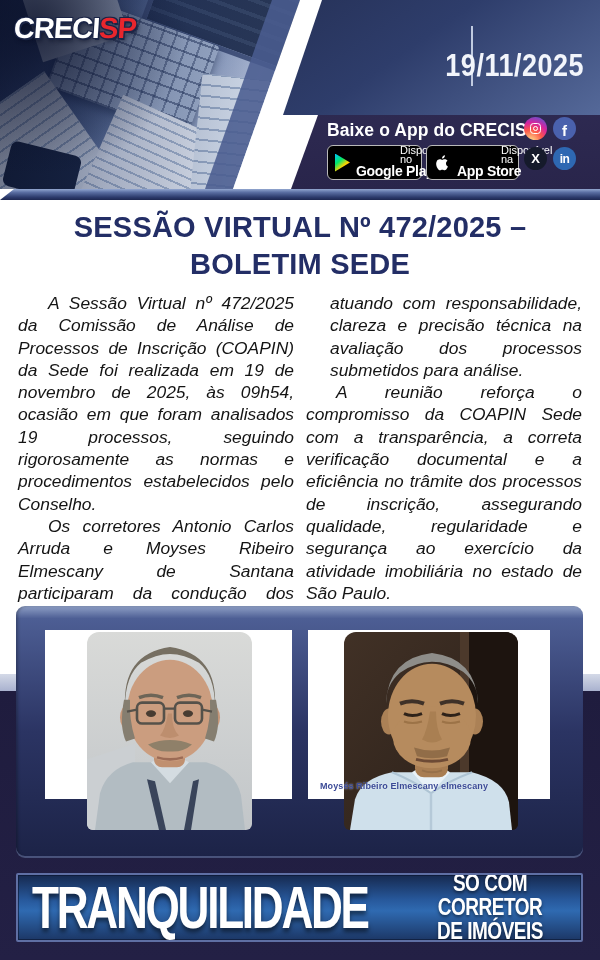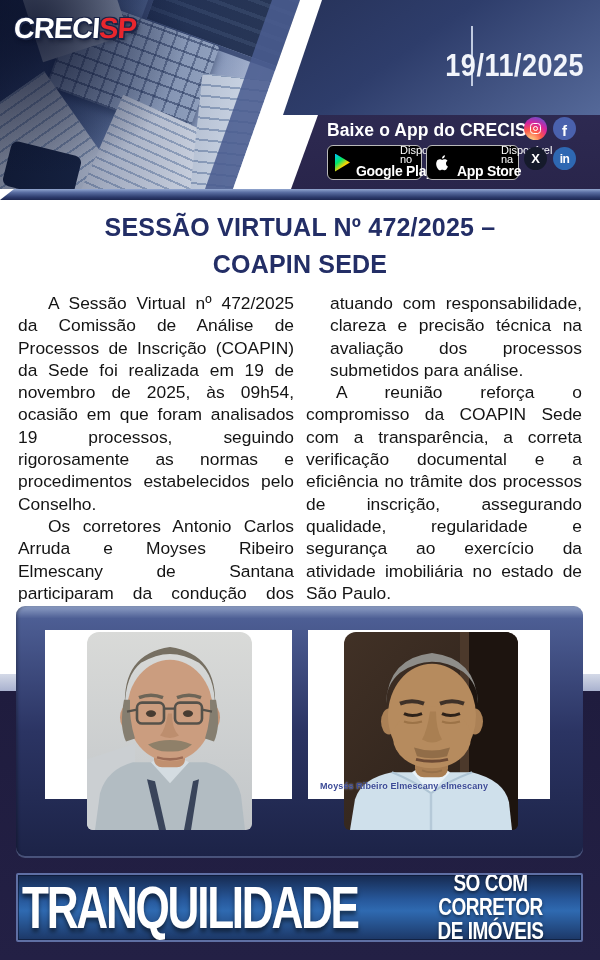--- a/index.html
+++ b/index.html
@@ -85,22 +85,22 @@
     text-shadow:1.5px 1.5px 0 #1b2547,-1px -1px 0 #1b2547,1px -1px 0 #1b2547,-1px 1px 0 #1b2547,2px 3px 4px rgba(5,10,30,.6); }
   .logo .sp { color:#e8262d;
     text-shadow:1.5px 1.5px 0 #1b2547,-1px -1px 0 #1b2547,1px -1px 0 #1b2547,-1px 1px 0 #1b2547,2px 3px 4px rgba(5,10,30,.6); }
 
   .blue-bar { position:absolute; left:0; top:189px; width:600px; height:11px;
     background:linear-gradient(180deg,#93a7d0 0%,#5b6fa3 30%,#2c3a6b 75%,#1d2750 100%);
     clip-path:polygon(14px 0,600px 0,600px 100%,0 100%); }
 
   
   .title { position:absolute; left:0; top:209px; width:600px; text-align:center; color:#232e66;
-    font-weight:800; font-size:25px; line-height:37px; letter-spacing:.2px; }
-  .columns { position:absolute; left:18px; top:292px; width:564px; display:flex; gap:12px; }
+    font-weight:800; font-size:29px; line-height:37px; letter-spacing:.2px; }
+  .columns { position:absolute; left:18px; top:292px; width:564px; display:flex; gap:12px;font-style:italic; }
   .col { width:50%; text-align:justify; font-size:17.4px; line-height:22.3px; color:#141414; }
   .col p { margin:0; text-indent:30px; }
   .col p.cont { text-indent:0;margin-left:24px; }
 
   
   .photo-box { position:absolute; left:16px; top:606px; width:567px; height:252px; border-radius:9px;
     background:linear-gradient(180deg,#8fa0c6 0%,#4d5e94 5%,#2b3463 50%,#1c2347 100%);
     box-shadow:inset 0 -2px 0 rgba(130,145,190,.45), inset 2px 0 3px rgba(0,0,0,.25); }
   .wpanel { position:absolute; top:24px; height:169px; background:#fff; }
   .wpanel-left { left:29px; width:247px; }
@@ -110,21 +110,21 @@
   .portrait-2 { left:36px; width:174px; }
   .portrait svg { display:block; width:100%; height:100%; }
   .caption { position:absolute; left:12px; bottom:8px; font-size:9px; font-weight:700; color:#3b4a96;
     text-shadow:0 0 2px rgba(255,255,255,.65); letter-spacing:.1px; }
 
   
   .banner { position:absolute; left:16px; top:873px; width:567px; height:69px;
     border:2px solid #5f6fa4; border-radius:2px;
     background:linear-gradient(180deg,#16294f 0%,#27589b 38%,#2f6ab1 55%,#1c3766 100%);
     box-shadow:inset 0 0 0 1px rgba(10,20,45,.6);
-    display:flex; align-items:center; justify-content:space-between; padding:0 4px; overflow:hidden; }
+    display:flex; align-items:center; justify-content:space-between; padding:0 14px; overflow:hidden; }
   .tranq { color:#fff; font-size:49px; font-weight:900; letter-spacing:-2.5px; white-space:nowrap;
     transform:scale(.9,1.2); transform-origin:left center; text-shadow:0 3px 4px rgba(0,0,0,.5); }
   .banner-sub { text-align:center; color:#fff; font-weight:900; font-size:20px; line-height:21px;
     letter-spacing:-.5px; transform:scale(.95,1.15); transform-origin:right center;
     text-shadow:0 2px 3px rgba(0,0,0,.5); }
 </style>
 </head>
 <body>
 
 <div class="page">
@@ -186,21 +186,21 @@
 
     <div class="logo">
       <span class="creci">CRECI</span><span class="sp">SP</span>
     </div>
   </div>
 
   <div class="blue-bar"></div>
 
   <div class="title">
     <div>SESSÃO VIRTUAL Nº 472/2025 –</div>
-    <div>COAPIN SEDE</div>
+    <div>BOLETIM SEDE</div>
   </div>
 
   <div class="columns">
     <div class="col">
       <p>A Sessão Virtual nº 472/2025 da Comissão de Análise de Processos de Inscrição (COAPIN) da Sede foi realizada em 19 de novembro de 2025, às 09h54, ocasião em que foram analisados 19 processos, seguindo rigorosamente as normas e procedimentos estabelecidos pelo Conselho.</p>
       <p>Os corretores Antonio Carlos Arruda e Moyses Ribeiro Elmescany de Santana participaram da condução dos trabalhos,</p>
     </div>
     <div class="col">
       <p class="cont">atuando com responsabilidade, clareza e precisão técnica na avaliação dos processos submetidos para análise.</p>
       <p>A reunião reforça o compromisso da COAPIN Sede com a transparência, a correta verificação documental e a eficiência no trâmite dos processos de inscrição, assegurando qualidade, regularidade e segurança ao exercício da atividade imobiliária no estado de São Paulo.</p>

